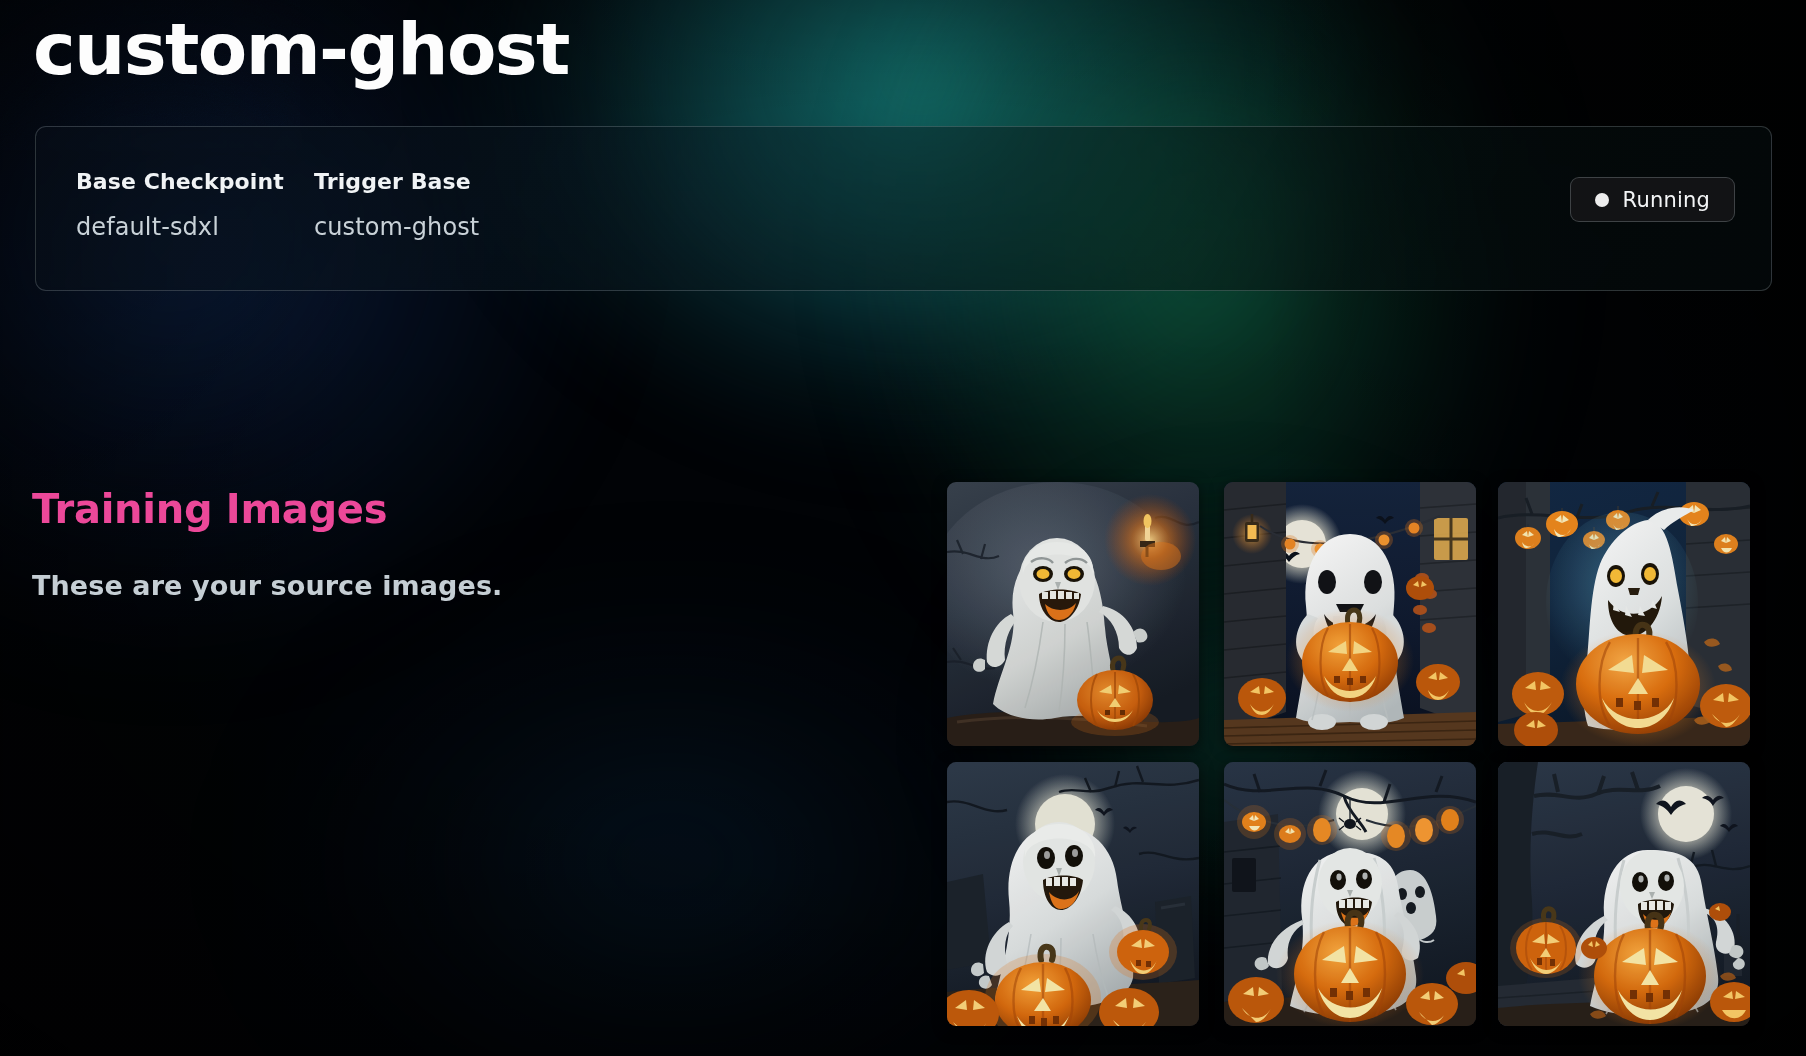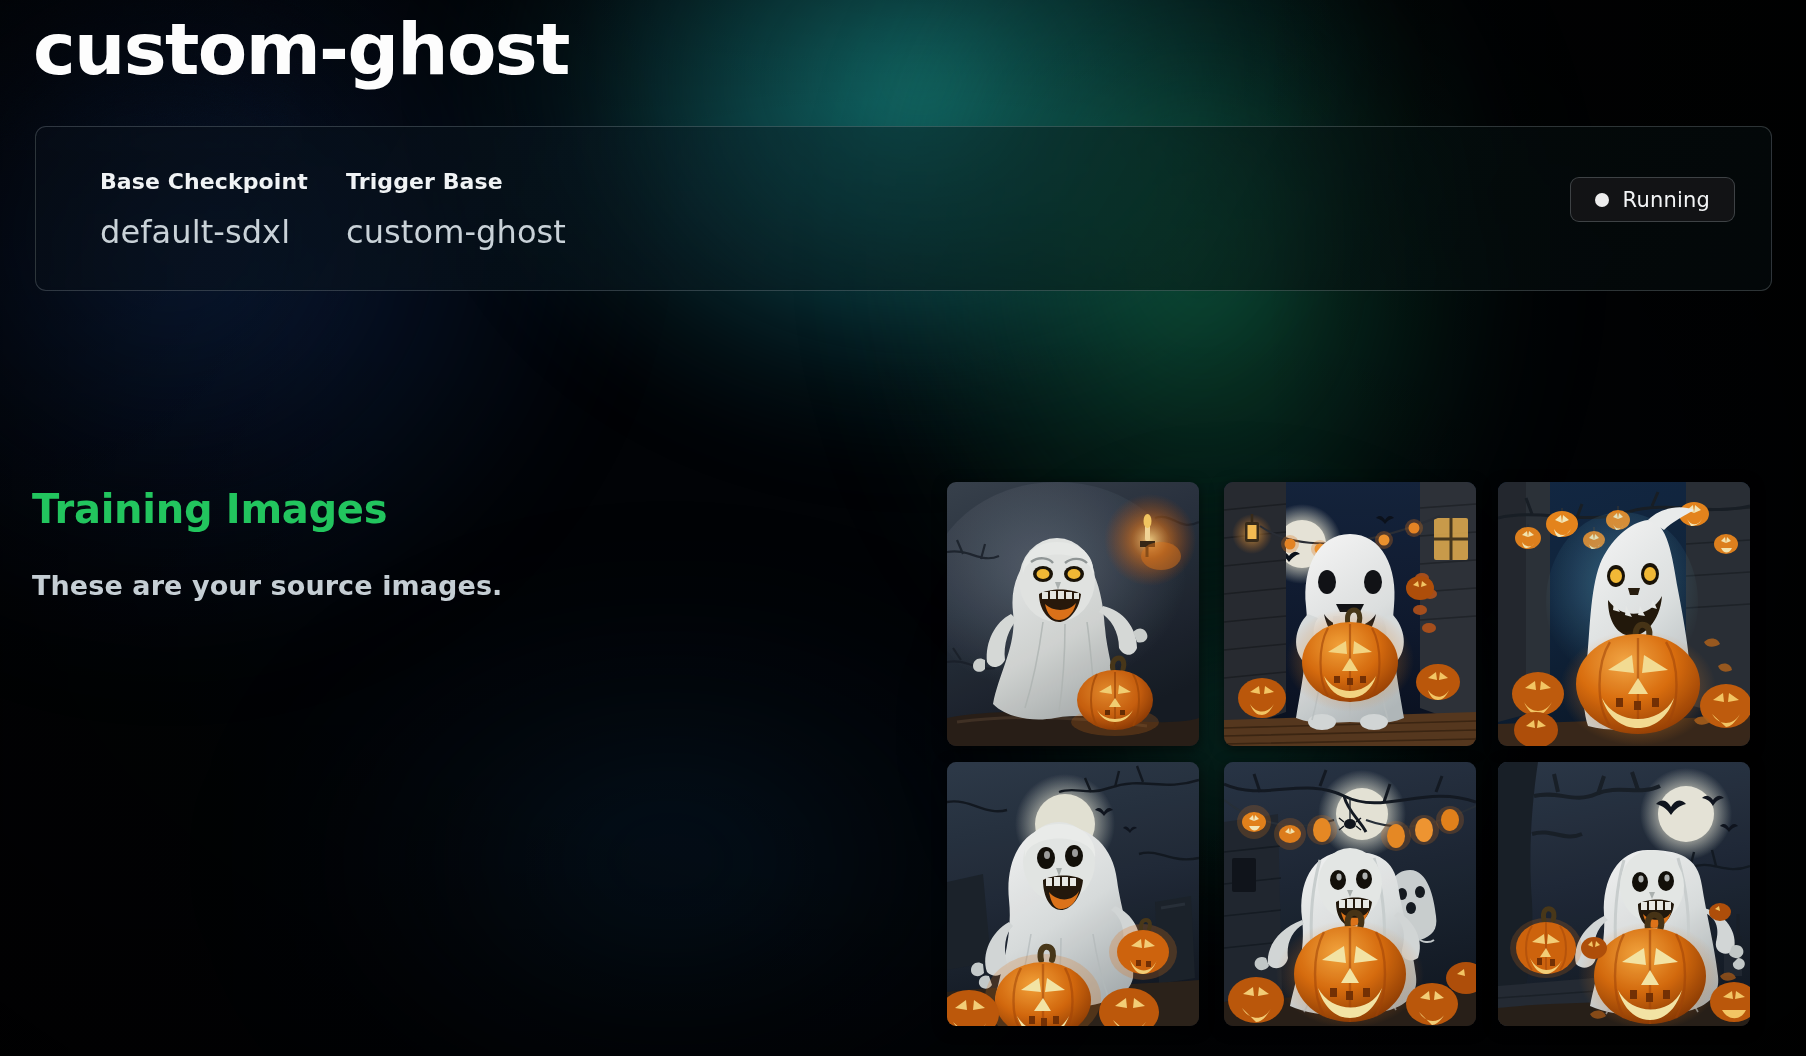--- a/index.html
+++ b/index.html
@@ -63,54 +63,54 @@
   #info-card {
     position:absolute; left:35px; top:126px; width:1737px; height:165px;
     border:1px solid rgba(214,228,236,0.20);
     border-radius:11px;
     background:linear-gradient(120deg, rgba(8,14,24,0.60) 0%, rgba(10,26,34,0.42) 38%, rgba(8,24,22,0.46) 62%, rgba(4,10,12,0.74) 100%);
     backdrop-filter:blur(2px);
     overflow:hidden;
   }
   #meta-row {
     position:absolute; left:40px; top:42px;
-    display:flex; align-items:flex-end; gap:8px;margin-left:24px;
+    display:flex; align-items:flex-end; gap:0;
   }
   .meta-col { display:flex; flex-direction:column; }
   .meta-col.c0 { width:238px; }
   .meta-col.c1 { width:222px; }
   .meta-col.c2 { width:180px; }
   .meta-label {
     font-size:22px; font-weight:600; color:#f0f3f5; letter-spacing:0.1px;
     font-family:"DejaVu Sans", sans-serif;
   }
   .meta-value {
     margin-top:19px;
-    font-size:32px; font-weight:400; color:#c9d2d8; letter-spacing:0.1px;
+    font-size:24px; font-weight:400; color:#c9d2d8; letter-spacing:0.1px;
     font-family:"DejaVu Sans", sans-serif;
   }
 
   #status-badge {
     position:absolute; right:36px; top:50px;
     display:flex; align-items:center; gap:14px;
     height:45px; padding:16px 24px;
     border:1px solid rgba(190,200,208,0.26);
     border-radius:9px;
     background:rgba(19,21,23,0.92);
   }
   #status-dot { width:14px; height:14px; border-radius:50%; background:#ededed; }
   #status-text {
     font-size:21px; font-weight:500; color:#f3f5f6; letter-spacing:0.2px;
     font-family:"DejaVu Sans", sans-serif;
   }
 
   
   #section-heading {
     position:absolute; left:32px; top:486px;
-    font-size:40px; font-weight:600; color:#22c55e; letter-spacing:-0.3px;
+    font-size:40px; font-weight:600; color:#ec4899; letter-spacing:-0.3px;
     font-family:"DejaVu Sans", sans-serif;
   }
   #section-subtitle {
     position:absolute; left:32px; top:570px;
     font-size:27px; font-weight:700; color:#c5ced4; letter-spacing:0.1px;
     font-family:"DejaVu Sans", sans-serif;
   }
 
   
   #thumb-grid { position:absolute; left:947px; top:482px; width:859px; height:574px; }

